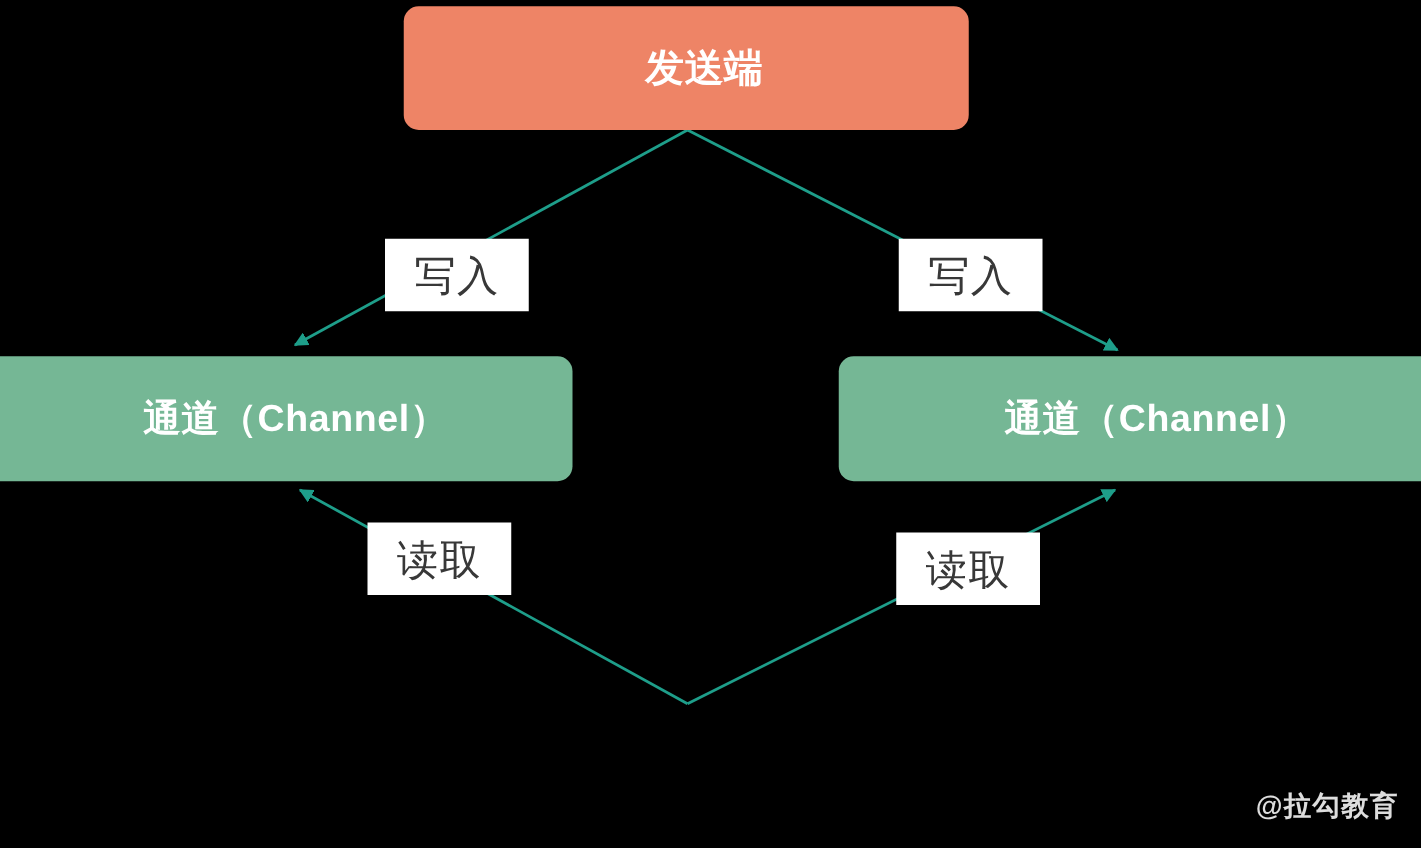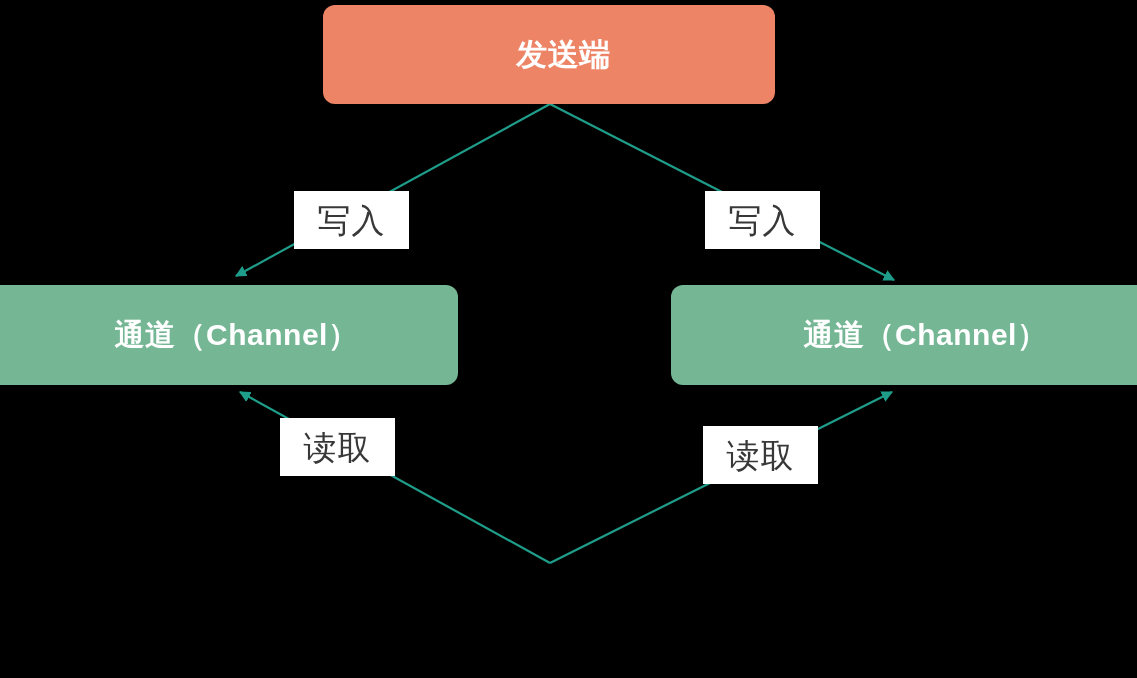--- a/index.html
+++ b/index.html
@@ -78,20 +78,21 @@
     box-sizing: border-box;
     background: #ffffff;
     color: #383838;
     font-size: 33px;
     line-height: 1;
     display: flex;
     align-items: center;
     justify-content: center;
     white-space: nowrap;
     letter-spacing: 1px;
+    margin-left: 14px;
   }
   .lbl-write-left  { left: 294px; top: 191px; width: 115px; height: 58px; }
   .lbl-write-right { left: 705px; top: 191px; width: 115px; height: 58px; }
   .lbl-read-left   { left: 280px; top: 418px; width: 115px; height: 58px; }
   .lbl-read-right  { left: 703px; top: 426px; width: 115px; height: 58px; }
   
   .watermark {
     position: absolute;
     right: 18px;
     bottom: 18px;
@@ -146,14 +147,15 @@
   </div>
 
   <div class="edge-label lbl-read-left">
     <span>读取</span>
   </div>
 
   <div class="edge-label lbl-read-right">
     <span>读取</span>
   </div>
 
+  <div class="watermark">@拉勾教育</div>
 
 </div>
 
 </body></html>

